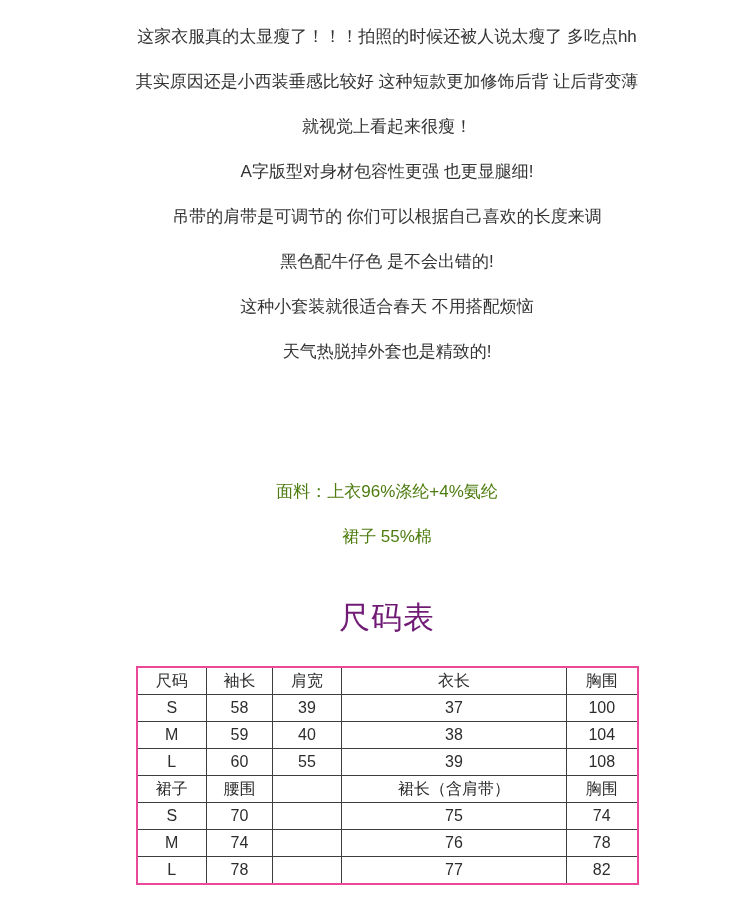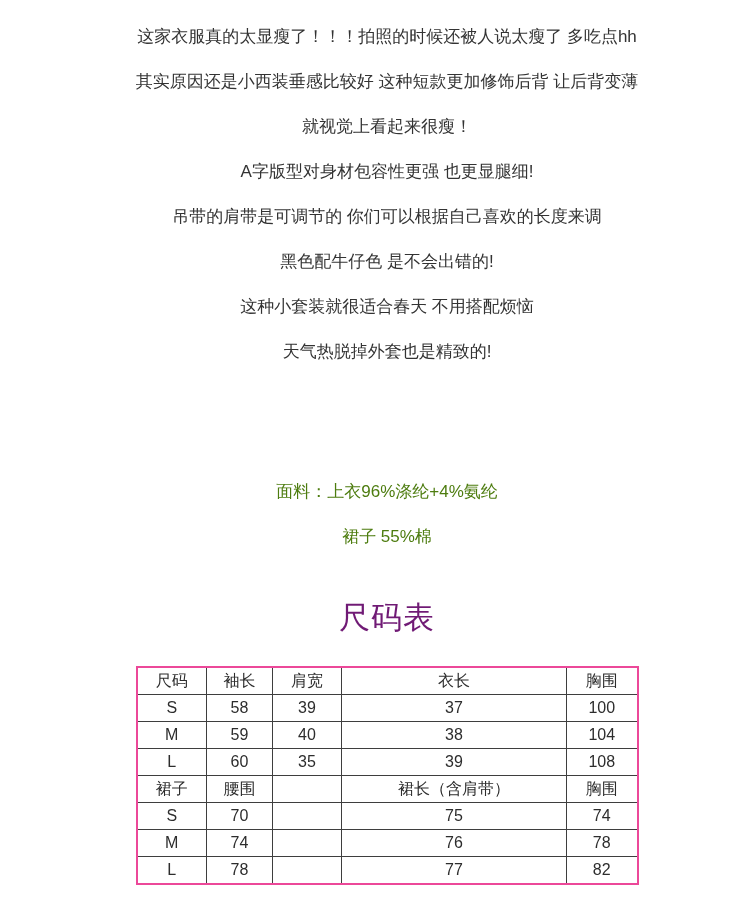--- a/index.html
+++ b/index.html
@@ -118,21 +118,21 @@
       <tr>
         <td>M</td>
         <td>59</td>
         <td>40</td>
         <td>38</td>
         <td>104</td>
       </tr>
       <tr>
         <td>L</td>
         <td>60</td>
-        <td>35</td>
+        <td>55</td>
         <td>39</td>
         <td>108</td>
       </tr>
       <tr>
         <td>裙子</td>
         <td>腰围</td>
         <td></td>
         <td>裙长（含肩带）</td>
         <td>胸围</td>
       </tr>

